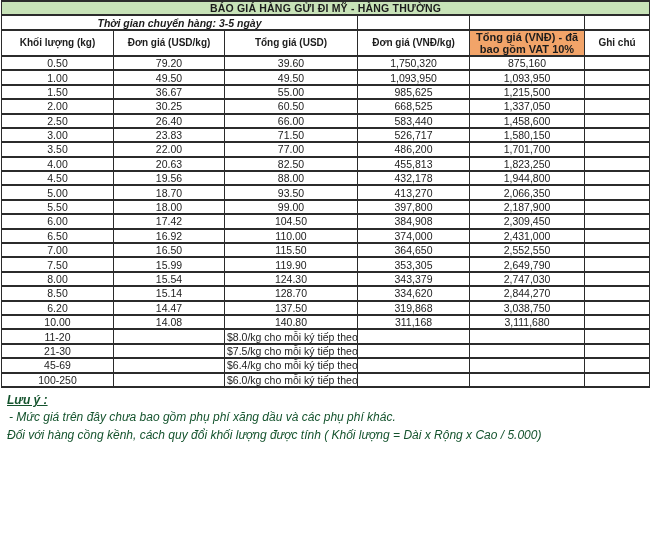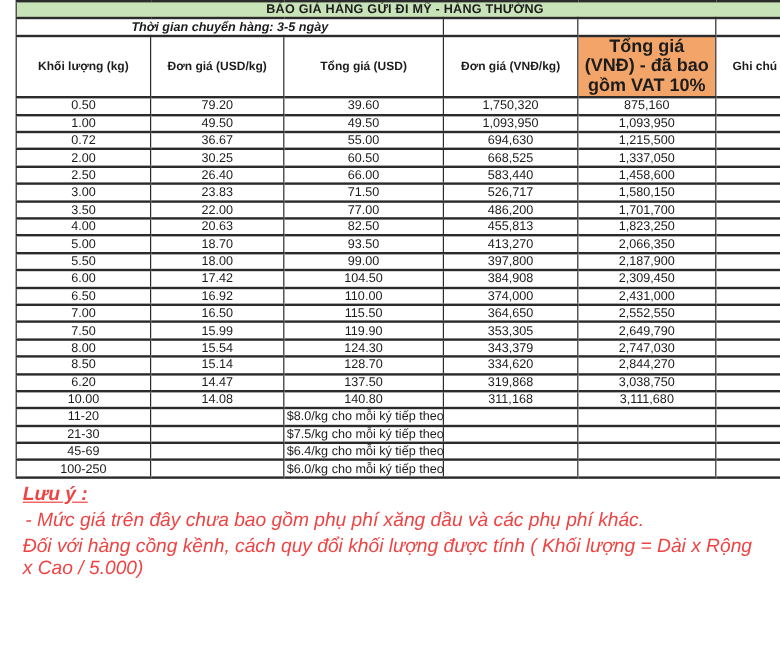--- a/index.html
+++ b/index.html
@@ -10,21 +10,21 @@
   }
   * { box-sizing: border-box; }
   html, body {
     margin: 0; padding: 0;
     width: 650px; height: 559px;
     background: #ffffff;
     font-family: "Liberation Sans", "DejaVu Sans", sans-serif;
     color: var(--ink);
     overflow: hidden;
   }
-  .sheet { width: 650px; padding: 0 13px; }
+  .sheet { width: 650px; padding: 0 1px; }
   table.price-table {
     width: 648px;
     border-collapse: collapse;
     table-layout: fixed;
   }
   .price-table td, .price-table th {
     border: 1px solid var(--border-c);
     border-top-width: 2px;
     border-bottom-width: 2px;
     padding: 0 2px;
@@ -54,28 +54,28 @@
   }
   .price-table th {
     font-weight: bold;
     font-size: 10px;
     height: 21px;
   }
   th.highlight {
     background: var(--highlight-bg);
     white-space: normal;
     line-height: 1.1;
-    font-size: 15px;
+    font-size: 11px;
     padding: 0 4px;
   }
   .notes {
     padding: 4px 6px 0 6px;
     font-style: italic;
-    font-size: 16px;
-    color: #ef4444;
+    font-size: 12px;
+    color: #14532d;
   }
   .notes .notes-heading {
     font-weight: bold;
     text-decoration: underline;
     margin: 1px 0 3px 0;
   }
   .notes .note-line { margin: 0 0 4px 2px; }
   .notes .note-line.no-dash { margin-left: 0; }
 </style>
 </head>
@@ -121,24 +121,24 @@
         </tr>
         <tr>
           <td>1.00</td>
           <td>49.50</td>
           <td>49.50</td>
           <td>1,093,950</td>
           <td>1,093,950</td>
           <td></td>
         </tr>
         <tr>
-          <td>0.72</td>
+          <td>1.50</td>
           <td>36.67</td>
           <td>55.00</td>
-          <td>694,630</td>
+          <td>985,625</td>
           <td>1,215,500</td>
           <td></td>
         </tr>
         <tr>
           <td>2.00</td>
           <td>30.25</td>
           <td>60.50</td>
           <td>668,525</td>
           <td>1,337,050</td>
           <td></td>
@@ -166,20 +166,28 @@
           <td>486,200</td>
           <td>1,701,700</td>
           <td></td>
         </tr>
         <tr>
           <td>4.00</td>
           <td>20.63</td>
           <td>82.50</td>
           <td>455,813</td>
           <td>1,823,250</td>
+          <td></td>
+        </tr>
+        <tr>
+          <td>4.50</td>
+          <td>19.56</td>
+          <td>88.00</td>
+          <td>432,178</td>
+          <td>1,944,800</td>
           <td></td>
         </tr>
         <tr>
           <td>5.00</td>
           <td>18.70</td>
           <td>93.50</td>
           <td>413,270</td>
           <td>2,066,350</td>
           <td></td>
         </tr>

